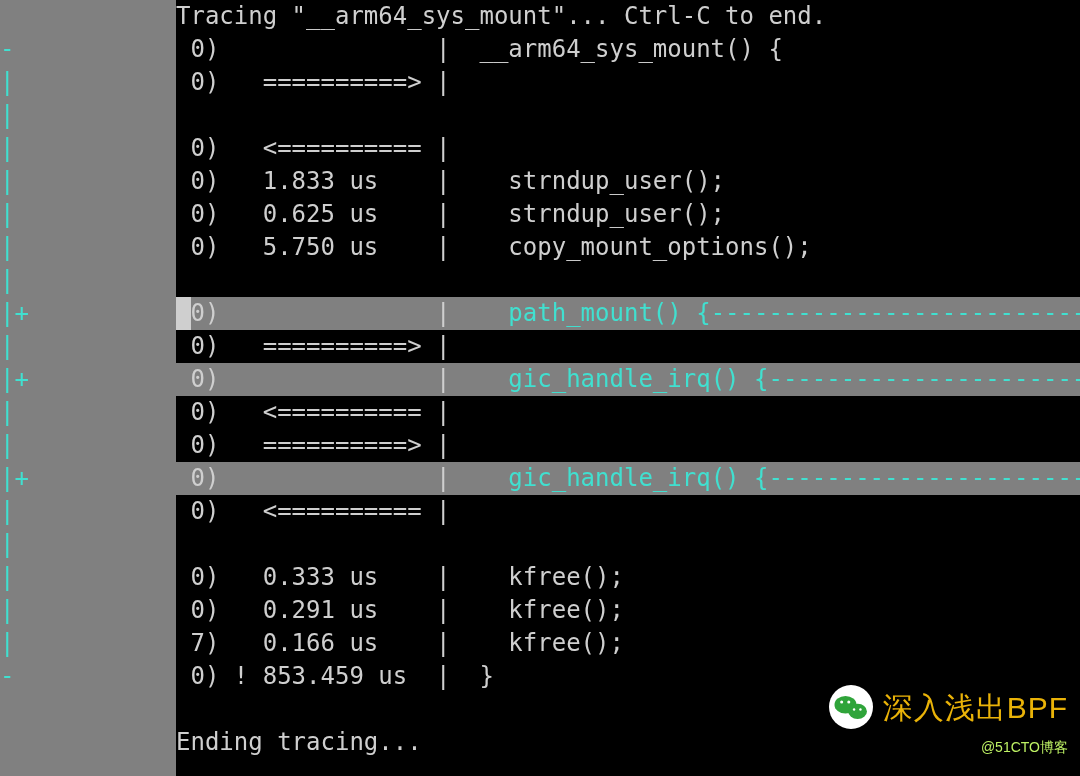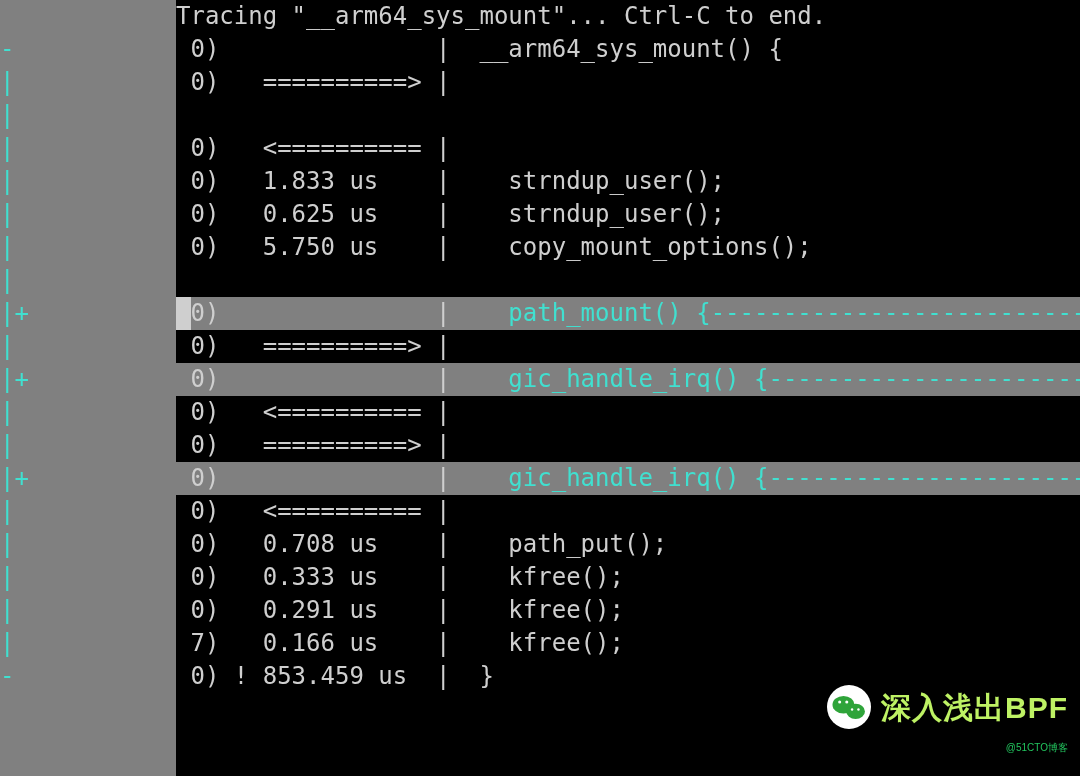--- a/index.html
+++ b/index.html
@@ -10,22 +10,22 @@
   .row{display:flex;height:33px;white-space:pre;position:relative;}
   .g{width:176px;flex:0 0 176px;color:#40e0d0;}
   .body{flex:1 1 auto;color:#cfcfcf;overflow:hidden;}
   .cy{color:#40e0d0;}
   .hl-full{position:absolute;left:176px;top:0;right:0;height:33px;background:#808080;}
   .hl-lead{position:absolute;left:176px;top:0;width:15px;height:33px;background:#cfcfcf;}
   .ontop{position:relative;}
   .watermark{position:absolute;right:12px;bottom:12px;display:flex;flex-direction:column;align-items:flex-end;}
   .wm-row{display:flex;align-items:center;gap:10px;}
   .wechat{width:44px;height:44px;}
-  .wm-text{font-family:"Helvetica Neue",Arial,"PingFang SC","Microsoft YaHei",sans-serif;font-weight:700;font-size:30px;color:#bef264;letter-spacing:1px;}
-  .wm-sub{font-family:"Helvetica Neue",Arial,sans-serif;font-size:10px;color:#22c55e;margin-top:2px;}
+  .wm-text{font-family:"Helvetica Neue",Arial,"PingFang SC","Microsoft YaHei",sans-serif;font-weight:400;font-size:30px;color:#eab308;letter-spacing:1px;}
+  .wm-sub{font-family:"Helvetica Neue",Arial,sans-serif;font-size:14px;color:#bef264;margin-top:2px;}
 </style>
 </head>
 <body>
 
 <div class="gutter"></div>
 
 <div class="rows" id="rows">
     <div class="row"><div class="g ontop"></div><div class="body ontop"><span>Tracing "__arm64_sys_mount"... Ctrl-C to end.</span></div></div>
     <div class="row"><div class="g ontop">-</div><div class="body ontop"><span> 0)               |  __arm64_sys_mount() {</span></div></div>
     <div class="row"><div class="g ontop">|</div><div class="body ontop"><span> 0)   ==========&gt; |</span></div></div>
@@ -35,26 +35,27 @@
     <div class="row"><div class="g ontop">|</div><div class="body ontop"><span> 0)   0.625 us    |    strndup_user();</span></div></div>
     <div class="row"><div class="g ontop">|</div><div class="body ontop"><span> 0)   5.750 us    |    copy_mount_options();</span></div></div>
     <div class="row"><div class="g ontop">|</div></div>
     <div class="row"><div class="hl-full"></div><div class="hl-lead"></div><div class="g ontop">|+</div><div class="body ontop"><span> 0)               |    </span><span class="cy">path_mount() {----------------------------</span></div></div>
     <div class="row"><div class="g ontop">|</div><div class="body ontop"><span> 0)   ==========&gt; |</span></div></div>
     <div class="row"><div class="hl-full"></div><div class="g ontop">|+</div><div class="body ontop"><span> 0)               |    </span><span class="cy">gic_handle_irq() {------------------------</span></div></div>
     <div class="row"><div class="g ontop">|</div><div class="body ontop"><span> 0)   &lt;========== |</span></div></div>
     <div class="row"><div class="g ontop">|</div><div class="body ontop"><span> 0)   ==========&gt; |</span></div></div>
     <div class="row"><div class="hl-full"></div><div class="g ontop">|+</div><div class="body ontop"><span> 0)               |    </span><span class="cy">gic_handle_irq() {------------------------</span></div></div>
     <div class="row"><div class="g ontop">|</div><div class="body ontop"><span> 0)   &lt;========== |</span></div></div>
-    <div class="row"><div class="g ontop">|</div><div class="body ontop"><span> 0)   0.708 us    |    path_put();</span></div></div>
+    <div class="row"><div class="g ontop">|</div></div>
     <div class="row"><div class="g ontop">|</div><div class="body ontop"><span> 0)   0.333 us    |    kfree();</span></div></div>
     <div class="row"><div class="g ontop">|</div><div class="body ontop"><span> 0)   0.291 us    |    kfree();</span></div></div>
     <div class="row"><div class="g ontop">|</div><div class="body ontop"><span> 7)   0.166 us    |    kfree();</span></div></div>
     <div class="row"><div class="g ontop">-</div><div class="body ontop"><span> 0) ! 853.459 us  |  }</span></div></div>
     <div class="row"><div class="g ontop"></div><div class="body ontop"><span></span></div></div>
+    <div class="row"><div class="g ontop"></div><div class="body ontop"><span>Ending tracing...</span></div></div>
   </div>
 
 <div class="watermark">
   <div class="wm-row">
     <svg class="wechat" viewBox="0 0 40 40">
       <circle cx="20" cy="20" r="20" fill="#fff"></circle>
       <ellipse cx="15" cy="18" rx="10" ry="8" fill="#2FA43A"></ellipse>
       <ellipse cx="26" cy="24" rx="8.5" ry="7" fill="#2FA43A"></ellipse>
       <circle cx="11.5" cy="15.5" r="1.4" fill="#fff"></circle>
       <circle cx="18" cy="15.5" r="1.4" fill="#fff"></circle>

